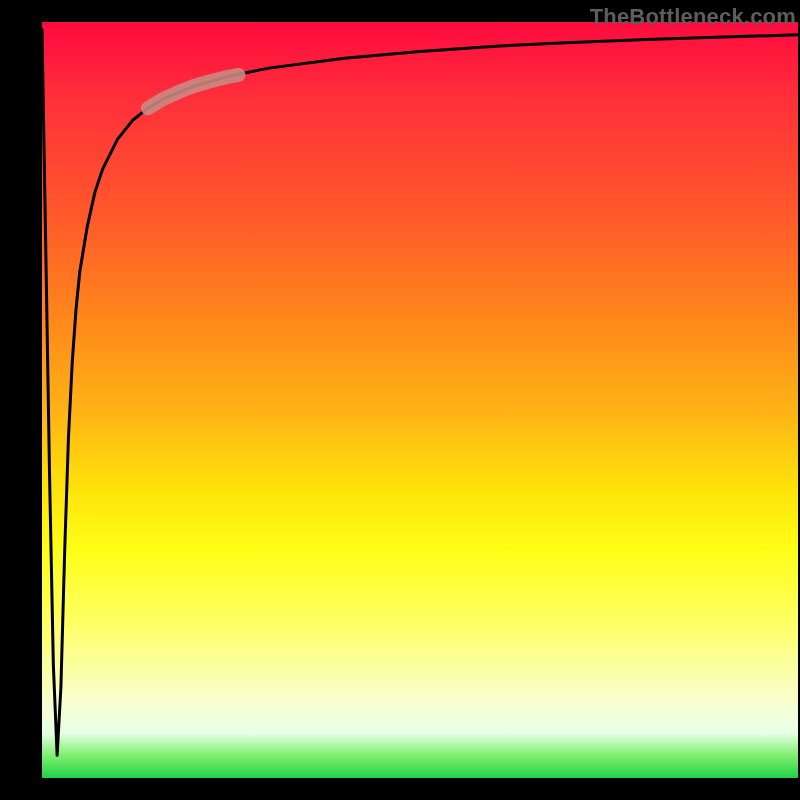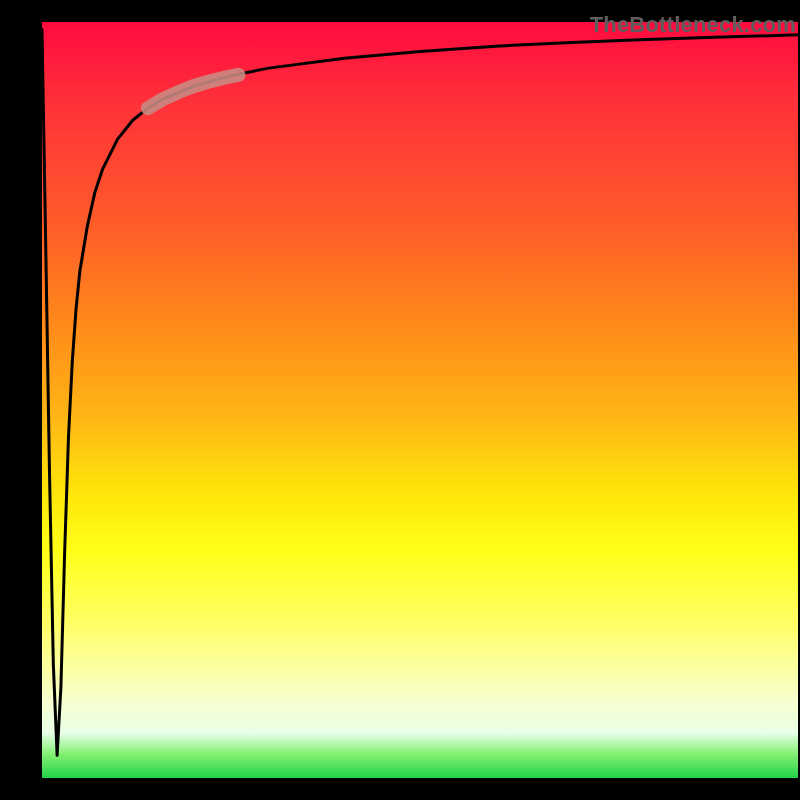--- a/index.html
+++ b/index.html
@@ -33,21 +33,21 @@
       #ffff18 70%,
       #ffff6a 80%,
       #f7ffd0 90%,
       #e8ffe8 94%,
       #7fef6f 97%,
       #21d24a 100%
     );
   }
   .watermark {
     position: absolute;
-    top: 12px;
+    top: 4px;
     right: 4px;
     color: #5e5e5e;
     font-size: 22px;
     font-weight: 600;
     letter-spacing: 0.2px;
     user-select: none;
   }
   svg.curve {
     position: absolute;
     left: 0;

